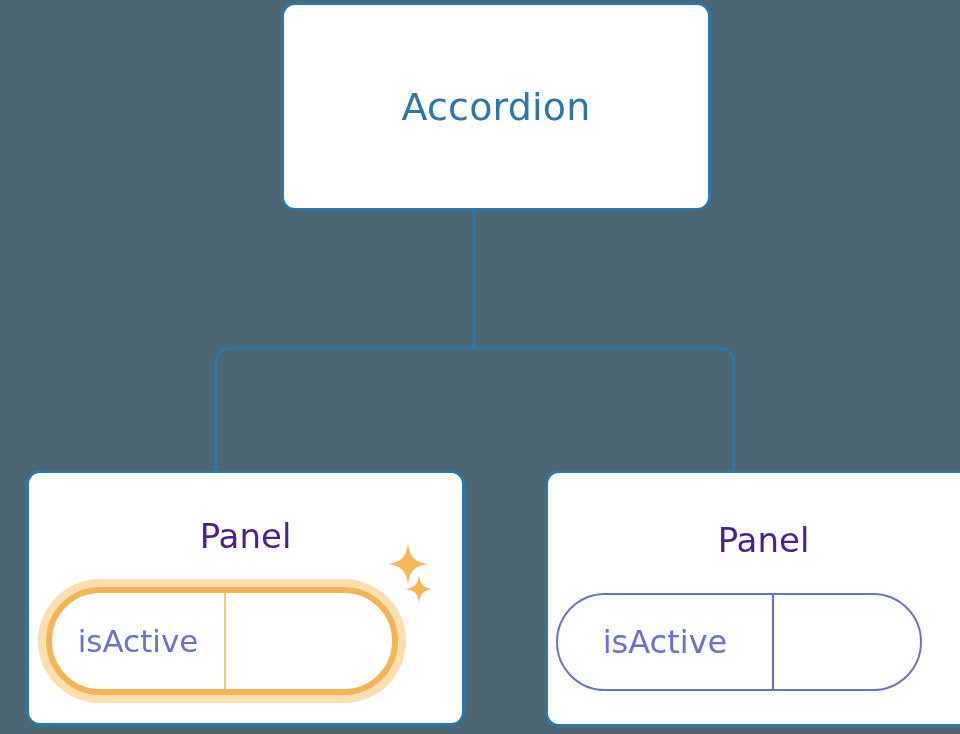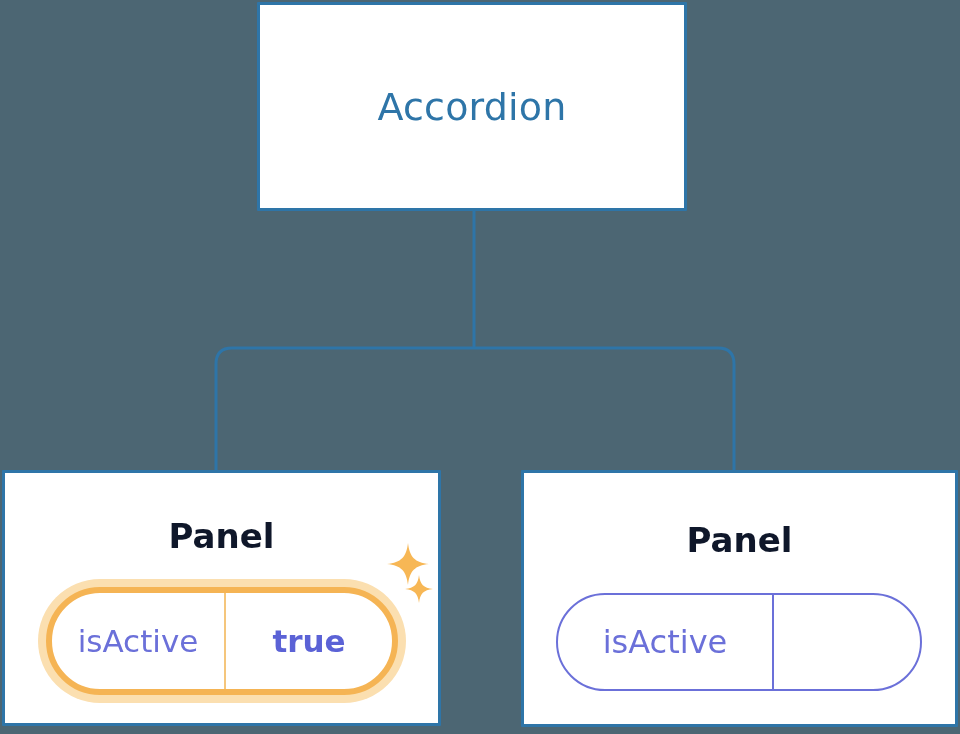--- a/index.html
+++ b/index.html
@@ -30,23 +30,24 @@
     width: 960px;
     height: 734px;
     z-index: 1;
   }
 
   
   .node-card {
     position: absolute;
     background: #ffffff;
     border: 3px solid #2e75a8;
-    border-radius: 1px;
+    border-radius: 14px;
     box-sizing: border-box;
     z-index: 2;
+    margin-left: 24px;
   }
 
   
   #root-node {
     left: 257px;
     top: 2px;
     width: 430px;
     height: 209px;
     display: flex;
     align-items: center;
@@ -73,26 +74,25 @@
   #panel-right {
     left: 521px;
     top: 470px;
     width: 437px;
     height: 257px;
   }
 
   .panel-title {
     text-align: center;
     font-size: 34px;
-    color: #0f172a;
+    color: #4c1d95;
     line-height: 1;
     position: absolute;
     left: 0;
     right: 0;
-    font-weight: bold;
   }
   #panel-left .panel-title  { top: 46px; }
   #panel-right .panel-title { top: 50px; }
 
   
   .prop-pill {
     position: absolute;
     display: flex;
     align-items: stretch;
     box-sizing: border-box;
@@ -175,21 +175,20 @@
   <div class="node-card" id="root-node">
     <span class="root-title">Accordion</span>
   </div>
 
   <div class="node-card panel-node" id="panel-left">
     <span class="panel-title">Panel</span>
   </div>
 
   <div class="prop-pill" id="pill-left">
     <span class="prop-cell prop-key">isActive</span>
-    <span class="prop-cell prop-val">true</span>
   </div>
 
   <svg class="sparkle" id="sparkle-big" viewBox="0 0 100 100" xmlns="http://www.w3.org/2000/svg">
     <path d="M50 0 C 54 34 66 46 100 50 C 66 54 54 66 50 100 C 46 66 34 54 0 50 C 34 46 46 34 50 0 Z" fill="#f7b755"></path>
   </svg>
   <svg class="sparkle" id="sparkle-small" viewBox="0 0 100 100" xmlns="http://www.w3.org/2000/svg">
     <path d="M50 0 C 54 34 66 46 100 50 C 66 54 54 66 50 100 C 46 66 34 54 0 50 C 34 46 46 34 50 0 Z" fill="#f7b755"></path>
   </svg>
 
   <div class="node-card panel-node" id="panel-right">

